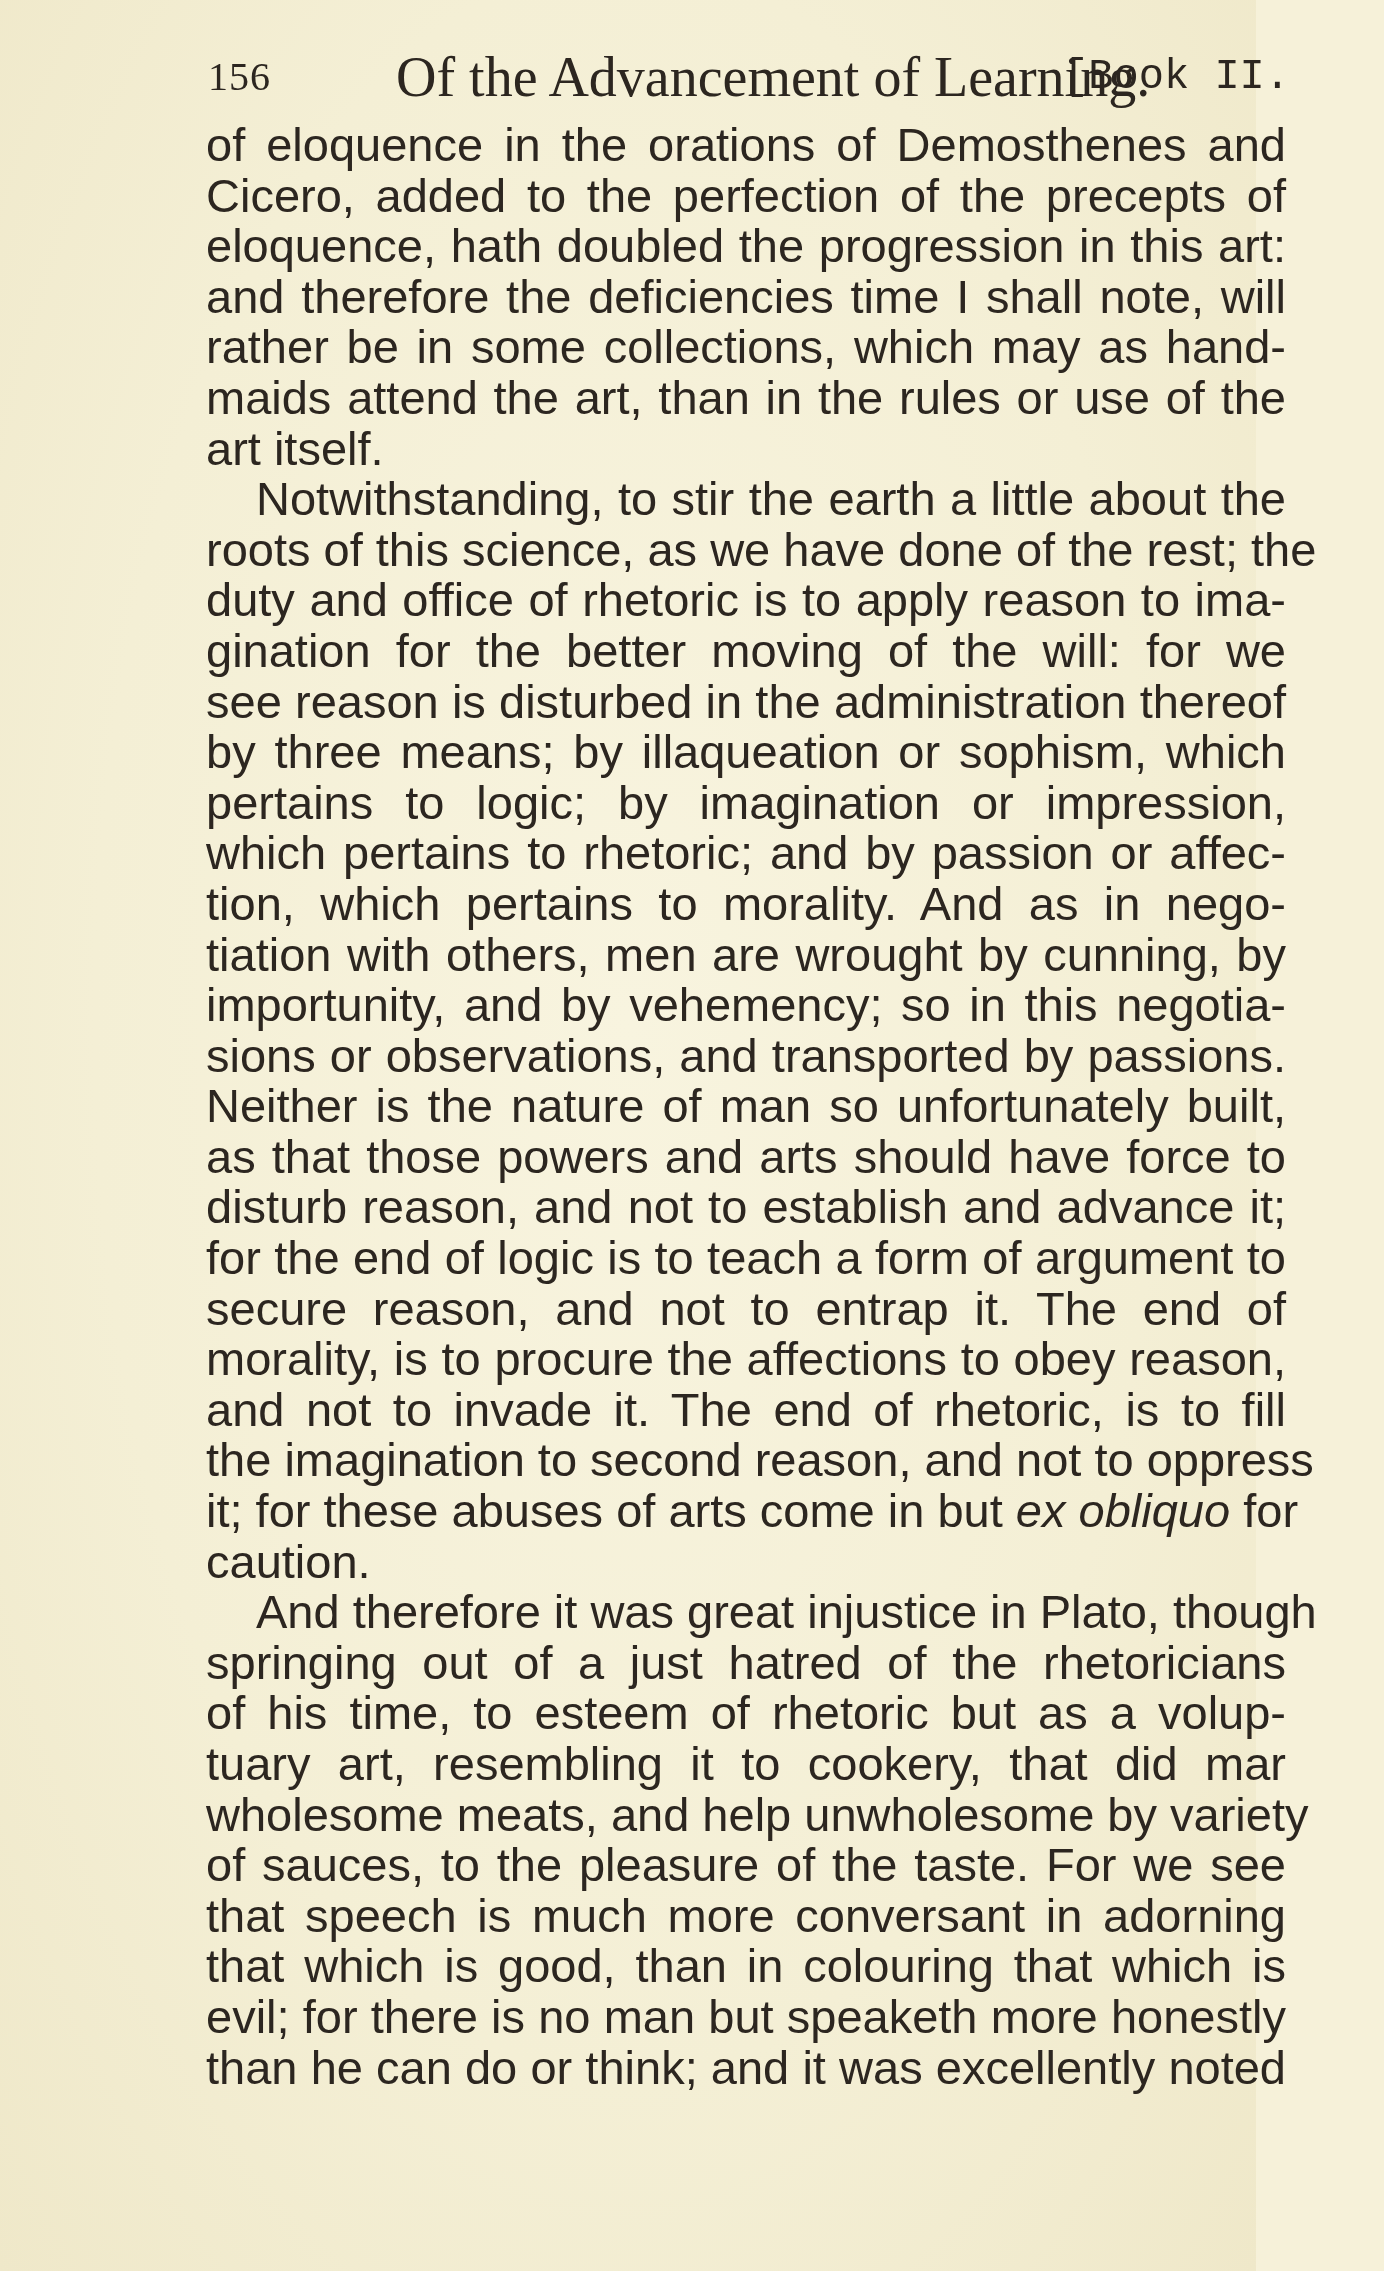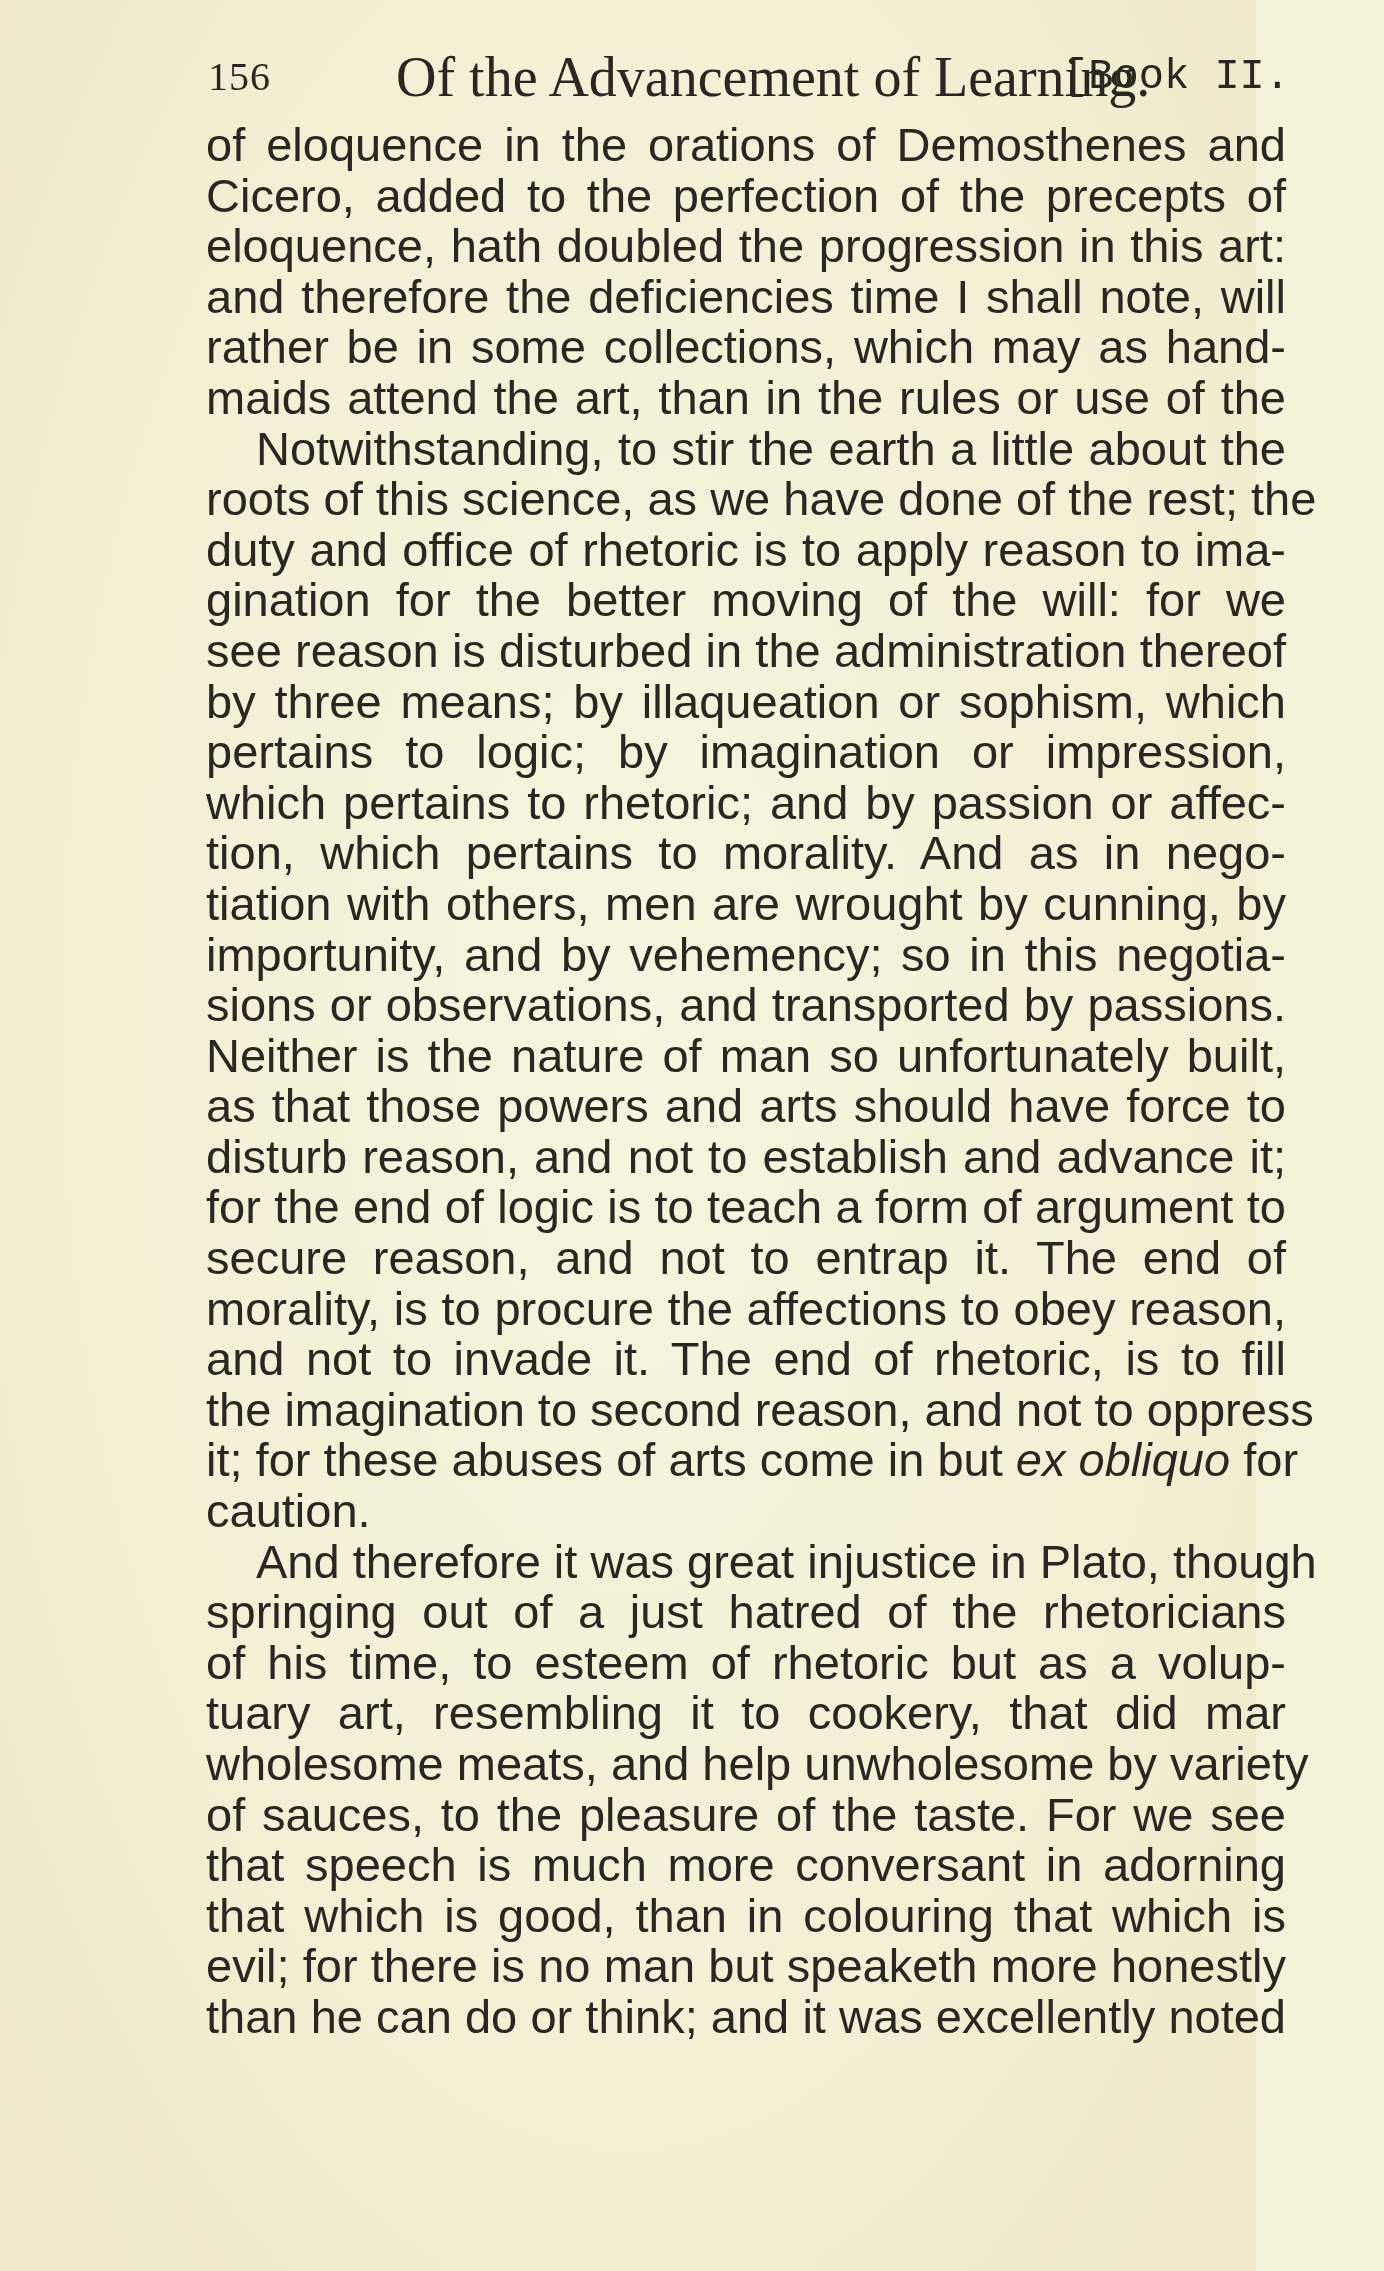--- a/index.html
+++ b/index.html
@@ -88,20 +88,21 @@
 
   <div class="body-text">
 
     <div class="paragraph">
       <div class="line">of eloquence in the orations of Demosthenes and</div>
       <div class="line">Cicero, added to the perfection of the precepts of</div>
       <div class="line">eloquence, hath doubled the progression in this art:</div>
       <div class="line">and therefore the deficiencies time I shall note, will</div>
       <div class="line">rather be in some collections, which may as hand-</div>
       <div class="line">maids attend the art, than in the rules or use of the</div>
+      <div class="line last">art itself.</div>
     </div>
 
     <div class="paragraph">
       <div class="line indent">Notwithstanding, to stir the earth a little about the</div>
       <div class="line">roots of this science, as we have done of the rest; the</div>
       <div class="line">duty and office of rhetoric is to apply reason to ima-</div>
       <div class="line">gination for the better moving of the will: for we</div>
       <div class="line">see reason is disturbed in the administration thereof</div>
       <div class="line">by three means; by illaqueation or sophism, which</div>
       <div class="line">pertains to logic; by imagination or impression,</div>

